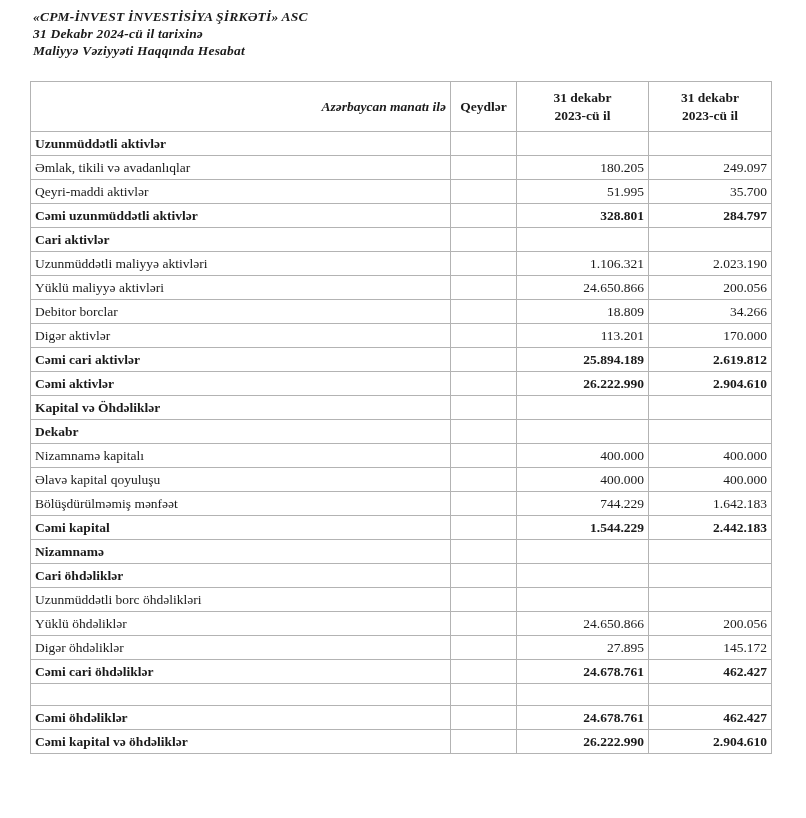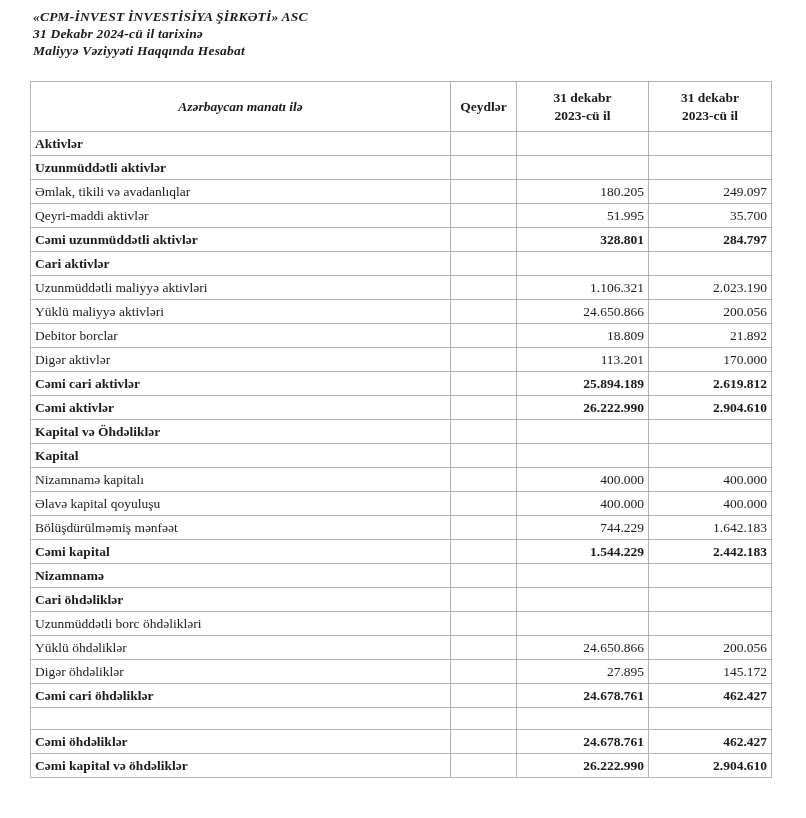--- a/index.html
+++ b/index.html
@@ -42,21 +42,21 @@
     line-height: 17px;
     vertical-align: middle;
     overflow: hidden;
     white-space: nowrap;
   }
   table.fin thead th {
     height: 50px;
     font-weight: bold;
   }
   th.h-label {
-    text-align: center;
+    text-align: right;
     font-style: italic;
     padding-left: 5px;
     vertical-align: middle;
   }
   th.h-notes { text-align: center; vertical-align: middle; }
   th.h-date  { text-align: center; padding-right: 12px; }
   th.h-date .dl { display: block; line-height: 18px; }
   table.fin td { height: 24px; }
   td.c-label { text-align: left; padding-left: 5px; }
   td.c-notes { text-align: center; }
@@ -91,26 +91,20 @@
           <span class="dl">2023-cü il</span>
         </th>
         <th class="h-date">
           <span class="dl">31 dekabr</span>
           <span class="dl">2023-cü il</span>
         </th>
       </tr>
     </thead>
     <tbody>
         <tr class="bold">
-          <td class="c-label">Aktivlər</td>
-          <td class="c-notes"></td>
-          <td class="c-num"></td>
-          <td class="c-num"></td>
-        </tr>
-        <tr class="bold">
           <td class="c-label">Uzunmüddətli aktivlər</td>
           <td class="c-notes"></td>
           <td class="c-num"></td>
           <td class="c-num"></td>
         </tr>
         <tr>
           <td class="c-label">Əmlak, tikili və avadanlıqlar</td>
           <td class="c-notes"></td>
           <td class="c-num">180.205</td>
           <td class="c-num">249.097</td>
@@ -142,21 +136,21 @@
         <tr>
           <td class="c-label">Yüklü maliyyə aktivləri</td>
           <td class="c-notes"></td>
           <td class="c-num">24.650.866</td>
           <td class="c-num">200.056</td>
         </tr>
         <tr>
           <td class="c-label">Debitor borclar</td>
           <td class="c-notes"></td>
           <td class="c-num">18.809</td>
-          <td class="c-num">21.892</td>
+          <td class="c-num">34.266</td>
         </tr>
         <tr>
           <td class="c-label">Digər aktivlər</td>
           <td class="c-notes"></td>
           <td class="c-num">113.201</td>
           <td class="c-num">170.000</td>
         </tr>
         <tr class="bold">
           <td class="c-label">Cəmi cari aktivlər</td>
           <td class="c-notes"></td>
@@ -169,21 +163,21 @@
           <td class="c-num">26.222.990</td>
           <td class="c-num">2.904.610</td>
         </tr>
         <tr class="bold">
           <td class="c-label">Kapital və Öhdəliklər</td>
           <td class="c-notes"></td>
           <td class="c-num"></td>
           <td class="c-num"></td>
         </tr>
         <tr class="bold">
-          <td class="c-label">Kapital</td>
+          <td class="c-label">Dekabr</td>
           <td class="c-notes"></td>
           <td class="c-num"></td>
           <td class="c-num"></td>
         </tr>
         <tr>
           <td class="c-label">Nizamnamə kapitalı</td>
           <td class="c-notes"></td>
           <td class="c-num">400.000</td>
           <td class="c-num">400.000</td>
         </tr>

